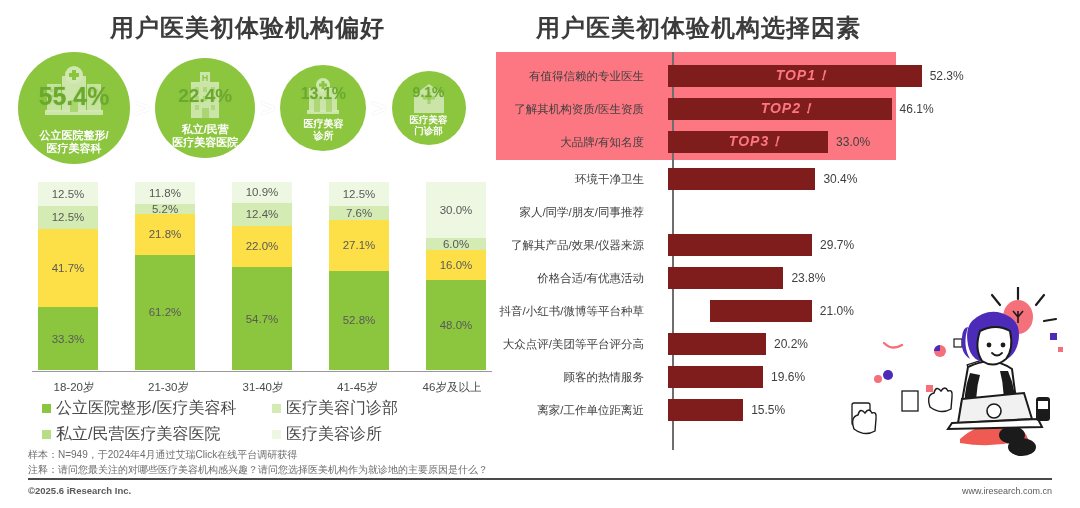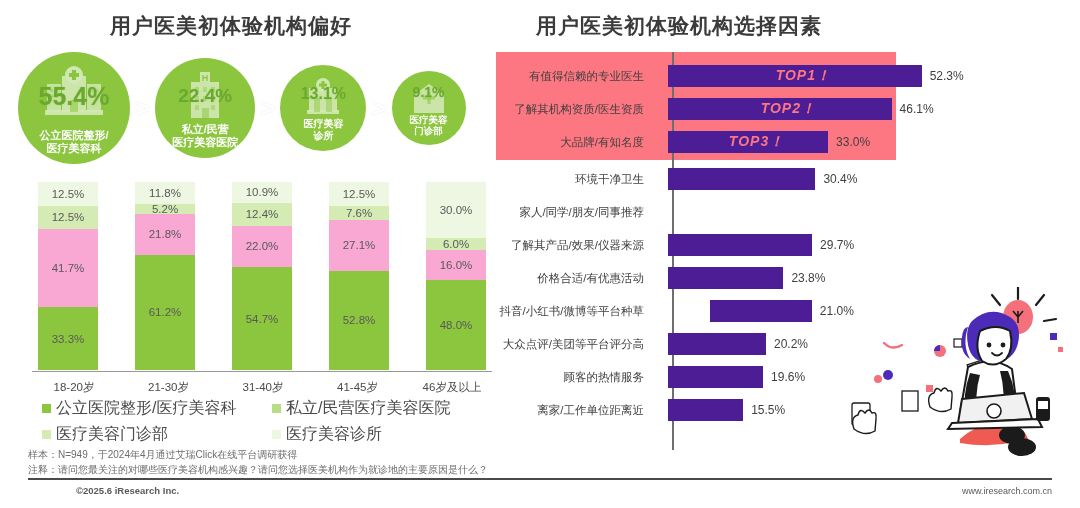--- a/index.html
+++ b/index.html
@@ -8,21 +8,21 @@
     background: #ffffff;
     font-family: "Liberation Sans", sans-serif;
     position: relative;
     overflow: hidden;
   }
   .slide { position: absolute; inset: 0; }
 
   
   .title {
     position: absolute;
-    font-size: 21px;
+    font-size: 24px;
     font-weight: bold;
     color: #3b3b3b;
     letter-spacing: 1px;
     white-space: nowrap;
   }
   #title-left  { left: 110px; top: 12px; }
   #title-right { left: 536px; top: 12px; }
 
   
   #circle-row {
@@ -118,21 +118,21 @@
   }
   .seg {
     display: flex;
     align-items: center;
     justify-content: center;
     font-size: 11.5px;
     color: #595959;
     overflow: hidden;
   }
   .seg.s0 { background: #8cc63f; }
-  .seg.s1 { background: #f9a8d4; }
+  .seg.s1 { background: #fde047; }
   .seg.s2 { background: #d4ebb4; }
   .seg.s3 { background: #eef7e1; }
   .seg.s0 .v, .seg.s1 .v { color: #595959; }
   .axis-line {
     position: absolute;
     left: 6px; right: -6px; bottom: 6px;
     height: 1.5px; background: #9a9a9a;
   }
   #x-labels {
     position: absolute;
@@ -202,21 +202,21 @@
   }
   .rbar-zone {
     position: relative;
     flex: 1;
     height: 100%;
     display: flex;
     align-items: center;
   }
   .rbar {
     height: 22px;
-    background: #4c1d95;
+    background: #7f1d1d;
     display: flex;
     align-items: center;
     justify-content: center;
     flex: none;
     padding-left: 17px;
   }
   .rbar .toptag {
     color: #fd7782;
     font-weight: bold;
     font-style: italic;
@@ -240,21 +240,21 @@
   #notes { position: absolute; left: 28px; top: 448px; }
   .note-line { font-size: 10px; color: #6d6d6d; line-height: 1.45; white-space: nowrap; }
   #footer-rule {
     position: absolute;
     left: 28px; right: 28px; top: 478px;
     height: 1.5px; background: #4a4a4a;
   }
   #copyright {
     position: absolute;
     left: 28px; top: 485px;
-    font-size: 9.5px; color: #5a5a5a; font-weight: bold; margin-left: 48px;
+    font-size: 9.5px; color: #5a5a5a; font-weight: bold;
   }
   #site-url {
     position: absolute;
     right: 28px; top: 486px;
     font-size: 9px; color: #5a5a5a;
   }
 
   
   #illustration {
     position: absolute;
@@ -450,26 +450,26 @@
       <span>41-45岁</span>
       <span>46岁及以上</span>
     </div>
 
   <div id="legend">
       <div class="leg-item">
         <span class="leg-swatch" style="background: rgb(140, 198, 63);"></span>
         <span class="leg-text">公立医院整形/医疗美容科</span>
       </div>
       <div class="leg-item">
+        <span class="leg-swatch" style="background: rgb(212, 235, 180);"></span>
+        <span class="leg-text">医疗美容门诊部</span>
+      </div>
+      <div class="leg-item">
         <span class="leg-swatch" style="background: rgb(183, 221, 133);"></span>
         <span class="leg-text">私立/民营医疗美容医院</span>
-      </div>
-      <div class="leg-item">
-        <span class="leg-swatch" style="background: rgb(212, 235, 180);"></span>
-        <span class="leg-text">医疗美容门诊部</span>
       </div>
       <div class="leg-item">
         <span class="leg-swatch" style="background: rgb(238, 247, 225);"></span>
         <span class="leg-text">医疗美容诊所</span>
       </div>
     </div>
 
   <div id="right-chart">
     <div id="top-panel"></div>
     <div id="top-panel-dash"></div>

